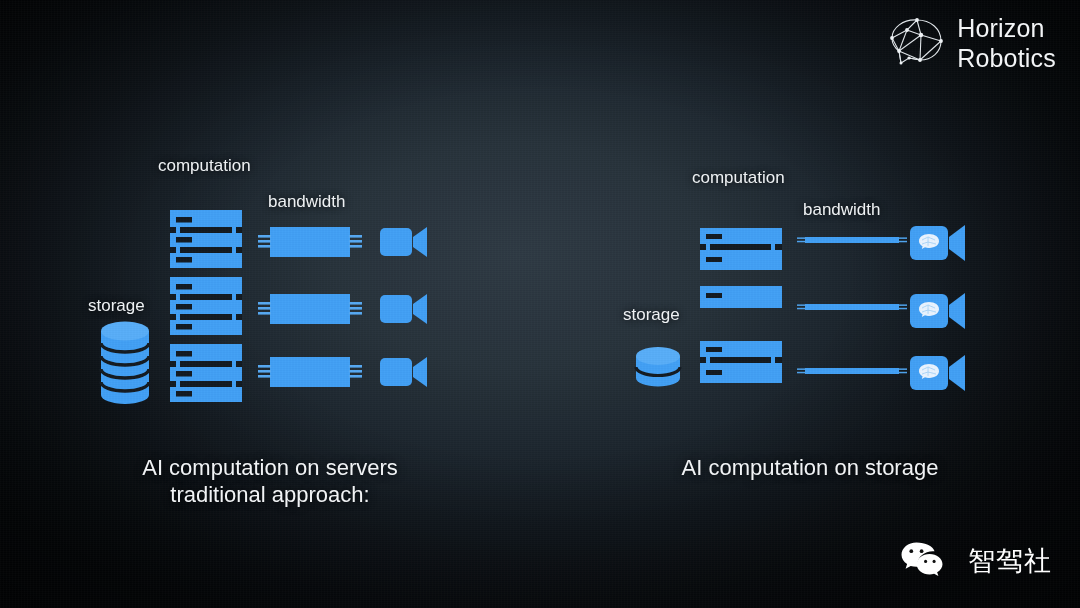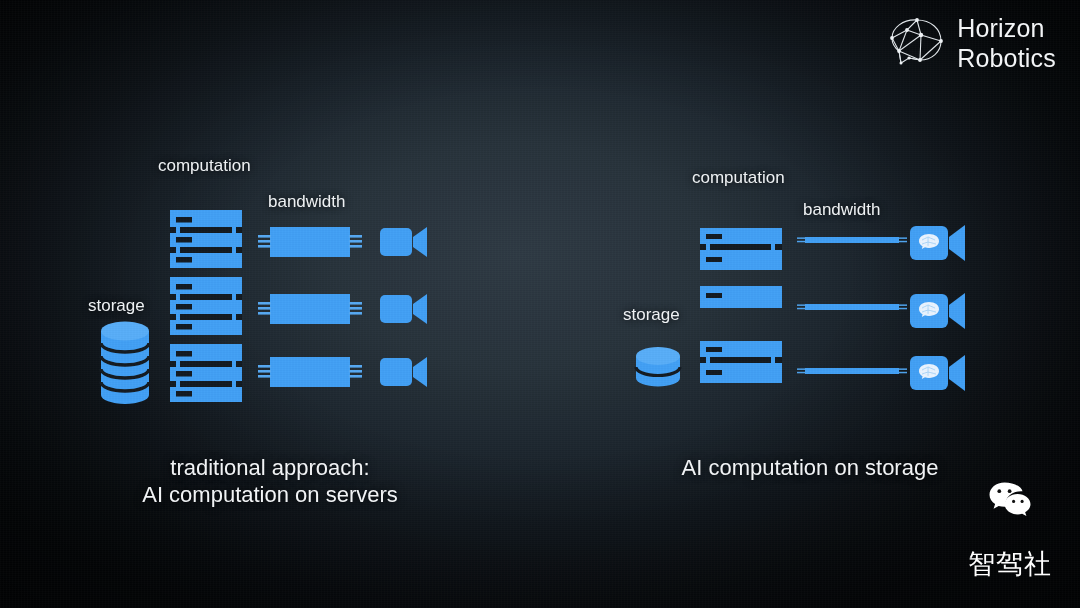--- a/index.html
+++ b/index.html
@@ -53,21 +53,20 @@
     letter-spacing: .2px;
   }
 
   
   #watermark {
     bottom: 26px; right: 28px;
     display: flex;
     align-items: center;
     gap: 24px;
     z-index: 5;
-    flex-direction: column;
   }
   #watermark .wm-text {
     color: #ffffff;
     font-size: 27px;
     letter-spacing: 1px;
     font-family: "DejaVu Sans", sans-serif;
   }
 
   
   .dlabel {
@@ -282,22 +281,22 @@
     <div class="abs" style="left:380px; top:354px;">
       <span>
         <svg class="icon-blue" width="48" height="36" viewBox="0 0 48 36">
           <rect x="0" y="4" width="32" height="28" rx="5" fill="#42a0f5"></rect>
           <path d="M33 13 L47 3 L47 33 L33 23 Z" fill="#42a0f5"></path>
         </svg>
       </span>
     </div>
 
     <div class="caption abs" style="left:0; top:455px; width:540px;">
+      <div>AI computation on servers</div>
       <div>traditional approach:</div>
-      <div>AI computation on servers</div>
     </div>
   </div>
 
   <div class="abs" style="left:540px;top:0;width:540px;height:608px;">
 
     <div class="dlabel abs" style="left:152px; top:168px;">computation</div>
     <div class="dlabel abs" style="left:263px; top:200px;">bandwidth</div>
     <div class="dlabel abs" style="left:83px; top:305px;">storage</div>
 
     <div class="abs" style="left:93px; top:343px;">

